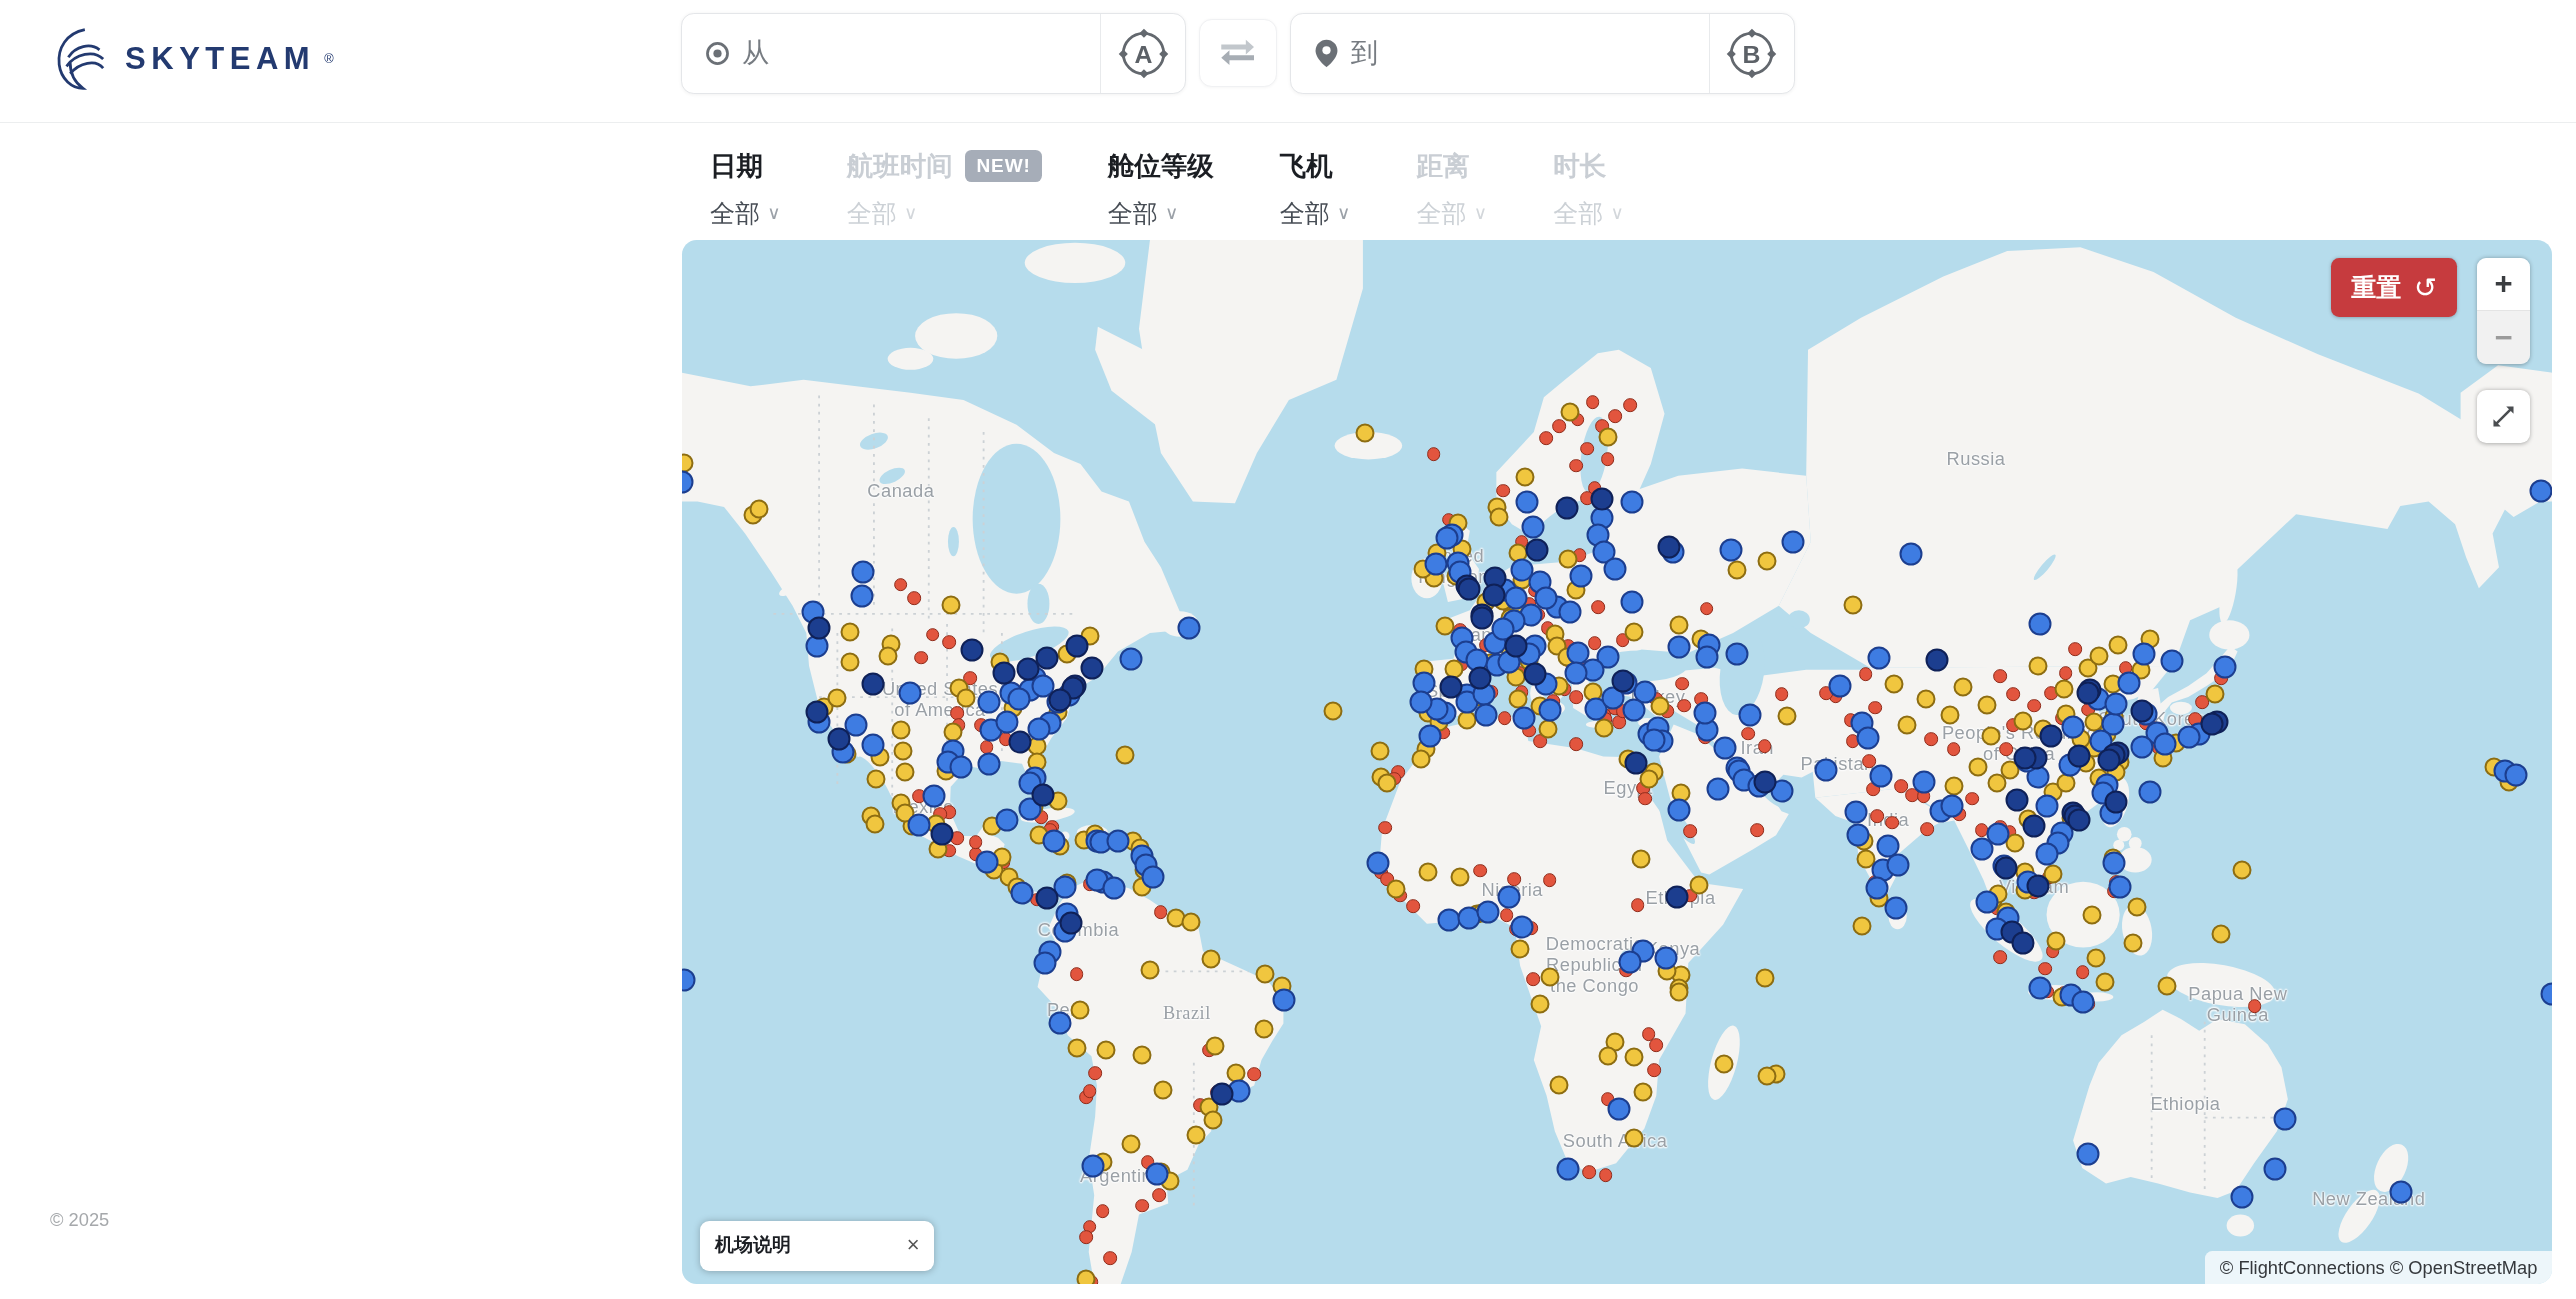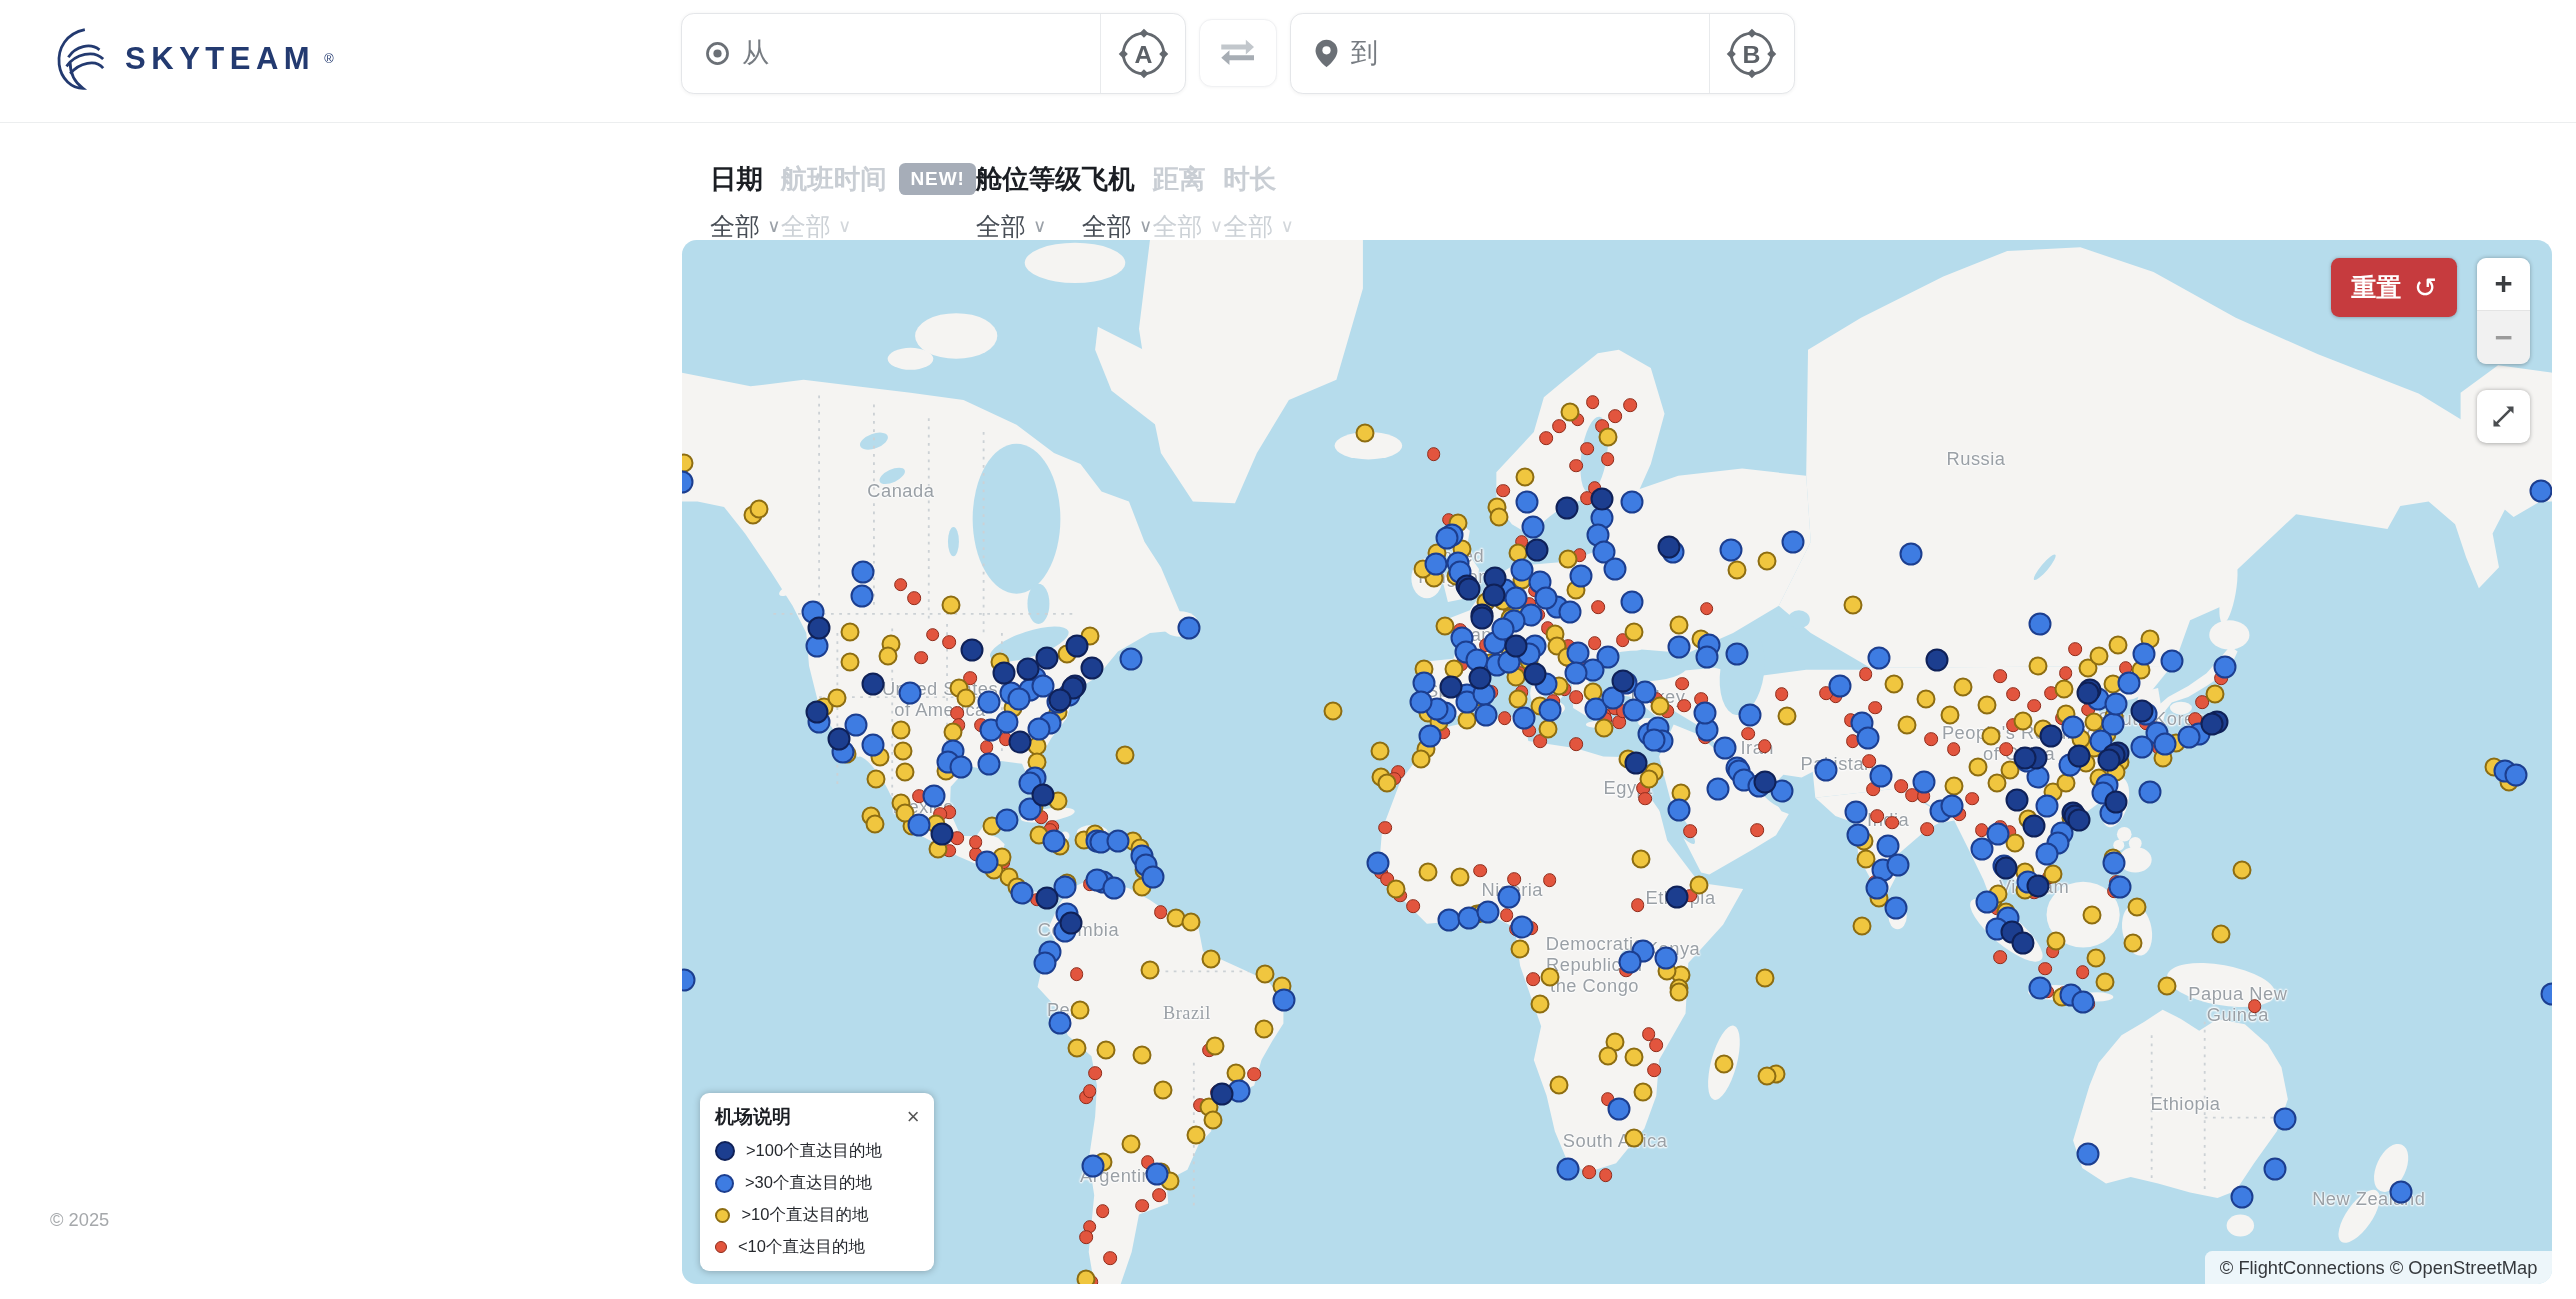--- a/index.html
+++ b/index.html
@@ -10,21 +10,21 @@
   .brand-text{color:#233a70;font-size:31px;font-weight:bold;letter-spacing:5.5px;}
   .reg{font-size:12.8px;vertical-align:top;color:#233a70;}
   .searchbar{position:absolute;left:681px;top:12.8px;display:flex;align-items:center;}
   .sinput{position:relative;width:503px;height:79px;background:#fff;border:1.8px solid #e4e6e9;border-radius:12.8px;box-shadow:0 0.9px 3.7px rgba(0,0,0,.05);display:flex;align-items:center;}
   .sinput input{border:none;outline:none;font-size:27.4px;color:#333;flex:1;min-width:0;background:transparent;padding:0 9.1px;font-family:inherit;}
   .sinput input::placeholder{color:#777c82;opacity:1;}
   .in-icon{margin-left:20px;color:#6b7076;flex:none;display:flex;}
   .ab-sec{flex:none;width:84px;height:100%;border-left:1.8px solid #e8eaec;display:flex;align-items:center;justify-content:center;}
   .swapbtn{width:76px;height:66px;margin:0 12.8px;background:#fff;border:1.8px solid #f0f1f3;border-radius:12.8px;box-shadow:0 0.9px 2.7px rgba(0,0,0,.04);display:flex;align-items:center;justify-content:center;cursor:pointer;}
   
-  .filterbar{position:absolute;left:710px;top:161px;display:flex;}
+  .filterbar{position:absolute;left:710px;top:148px;display:flex;gap:66px;}
   .fitem .flabel{font-size:26.5px;font-weight:bold;color:#1b1e23;display:flex;align-items:center;gap:12.8px;}
   .fitem .fvalue{margin-top:12.8px;font-size:25px;color:#474d55;display:flex;align-items:center;gap:7.3px;cursor:pointer;}
   .fitem .caret{font-size:18.3px;color:#9ba1a8;}
   .fitem.disabled .flabel{color:#c9ced4;}
   .fitem.disabled .fvalue{color:#ccd1d6;cursor:default;}
   .fitem.disabled .caret{color:#d3d7db;}
   .newbadge{background:#a6adb8;color:#fff;font-size:19px;font-weight:bold;padding:4.6px 11px;border-radius:6.4px;letter-spacing:0.9px;}
   
   .leftpanel{position:absolute;left:0;top:236px;width:682px;text-align:center;}
   .leftpanel h1{margin:0;font-size:37px;color:#15171b;letter-spacing:0.9px;}
@@ -1019,38 +1019,20 @@
         <div class="dot t1" style="left: 70.8%; top: 60.2%;"></div>
         <div class="dot t1" style="left: 71.1%; top: 66.3%;"></div>
         <div class="dot t1" style="left: 71.7%; top: 67.3%;"></div>
       </div>
 
     <div class="legend">
       <div class="lg-head">
         <span class="lg-title">机场说明</span>
         <span class="lg-close">×</span>
       </div>
-      <div id="legend-items">
-          <div class="lg-item">
-            <span class="lg-dot t1" style="width:20px;height:20px"></span>
-            <span class="txt">&gt;100个直达目的地</span>
-          </div>
-          <div class="lg-item">
-            <span class="lg-dot t2" style="width:19px;height:19px"></span>
-            <span class="txt">&gt;30个直达目的地</span>
-          </div>
-          <div class="lg-item">
-            <span class="lg-dot t3" style="width:15.5px;height:15.5px"></span>
-            <span class="txt">&gt;10个直达目的地</span>
-          </div>
-          <div class="lg-item">
-            <span class="lg-dot t4" style="width:12px;height:12px"></span>
-            <span class="txt">&lt;10个直达目的地</span>
-          </div>
-        </div>
     </div>
 
     <button class="resetbtn">
       <span>重置</span>
       <span class="undo">↺</span>
     </button>
     <div class="zoomctl">
       <div class="zbtn zin">+</div>
       <div class="zbtn zout">−</div>
     </div>

